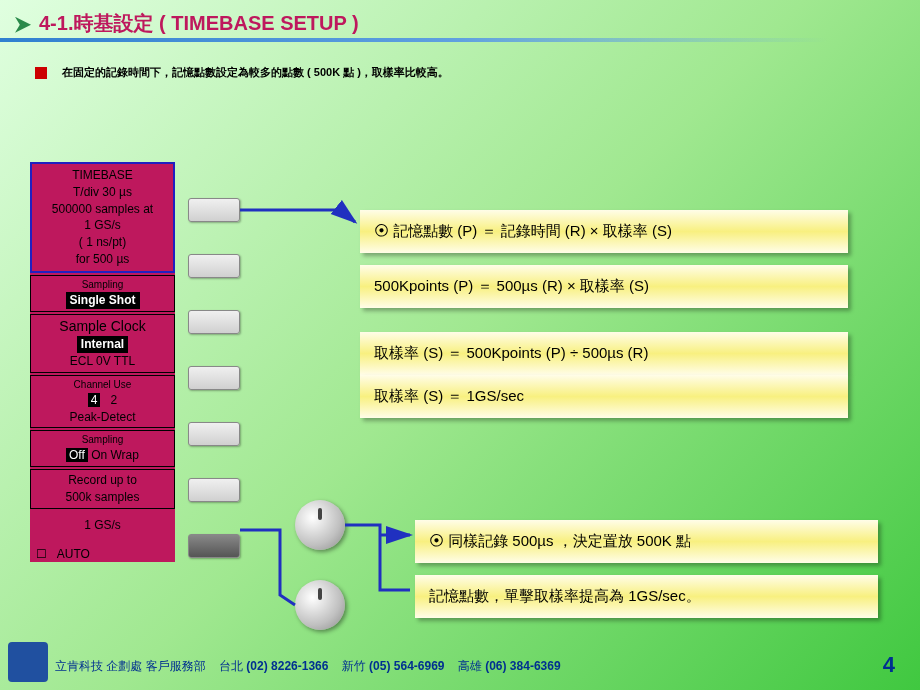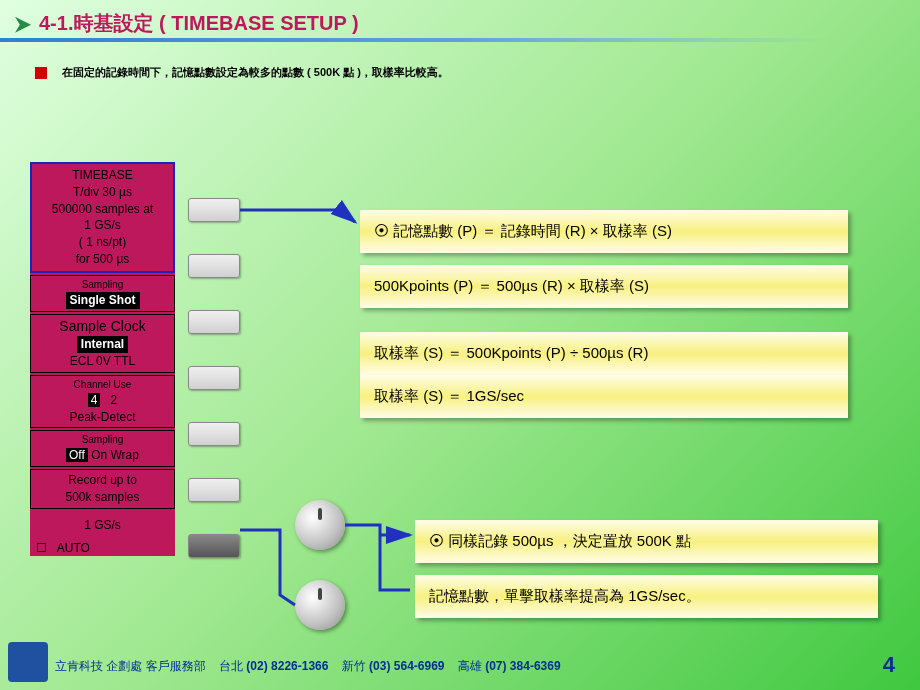--- a/index.html
+++ b/index.html
@@ -59,21 +59,21 @@
   </div>
   <div class="fs">
     <div style="font-size:10px">Sampling</div>
     <div><span class="sel">Off</span> <span>On Wrap</span></div>
   </div>
   <div class="fs">
     <div style="font-size:12px">Record up to</div>
     <div>500k samples</div>
   </div>
   <div style="margin-top:8px">1 GS/s</div>
-  <div style="margin-top:6px;text-align:left;padding-left:6px">☐&nbsp;&nbsp;&nbsp;<span>AUTO</span></div>
+  <div style="margin-top:12px;text-align:left;padding-left:6px">☐&nbsp;&nbsp;&nbsp;<span>AUTO</span></div>
 </div>
 
 <div class="btns">
   <div class="btn"></div>
   <div class="btn"></div>
   <div class="btn"></div>
   <div class="btn"></div>
   <div class="btn"></div>
   <div class="btn"></div>
   <div class="btn dk"></div>
@@ -98,16 +98,16 @@
   <path d="M240 210 L340 210 L355 222" stroke="#2030c0" stroke-width="3" fill="none" marker-end="url(#ah)"></path>
   <path d="M240 530 L280 530 L280 595 L295 605" stroke="#2030c0" stroke-width="3" fill="none"></path>
   <path d="M345 525 L380 525 L380 590 L410 590" stroke="#2030c0" stroke-width="3" fill="none"></path>
   <path d="M380 535 L410 535" stroke="#2030c0" stroke-width="3" fill="none" marker-end="url(#ah)"></path>
 </svg>
 
 <div class="logo"></div>
 <div class="ft">
   <span>立肯科技 企劃處 客戶服務部</span>&nbsp;&nbsp;&nbsp;
   <span>台北</span> <b>(02) 8226-1366</b>&nbsp;&nbsp;&nbsp;
-  <span>新竹</span> <b>(03) 564-6969</b>&nbsp;&nbsp;&nbsp;
-  <span>高雄</span> <b>(07) 384-6369</b>
+  <span>新竹</span> <b>(05) 564-6969</b>&nbsp;&nbsp;&nbsp;
+  <span>高雄</span> <b>(06) 384-6369</b>
 </div>
 <div class="pn">4</div>
 
 </body></html>

